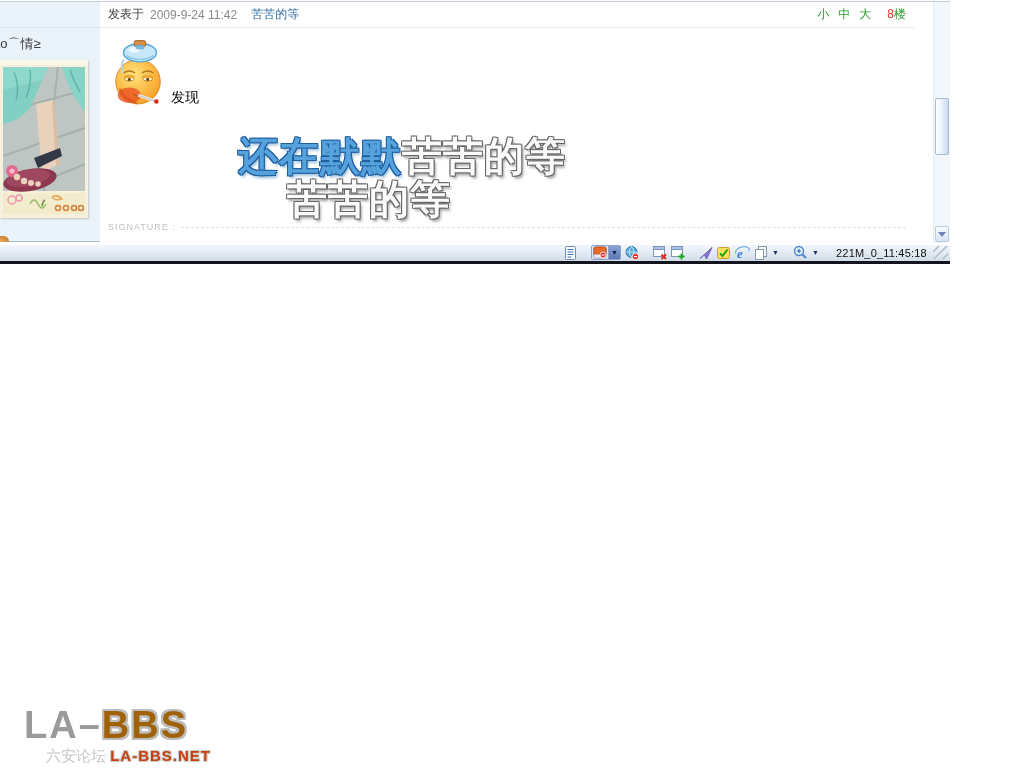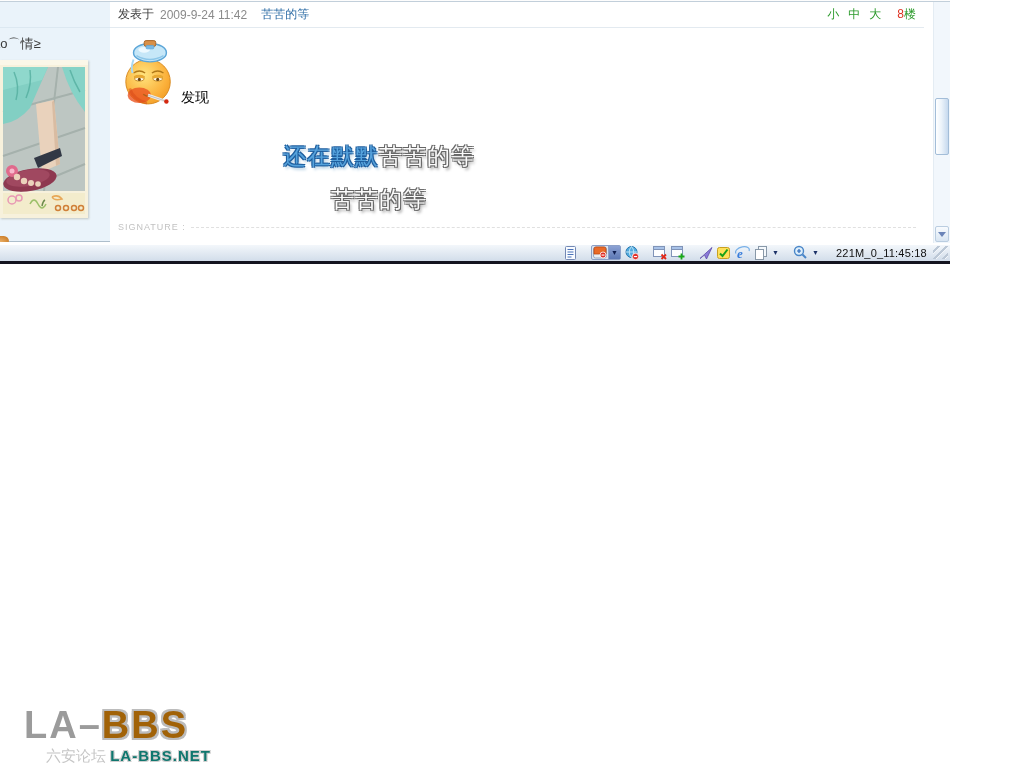--- a/index.html
+++ b/index.html
@@ -12,37 +12,37 @@
   .top-line-gray { position:absolute; left:0; top:1px; width:950px; height:1px; background:#C2CFDA; }
 
   
   .sidebar { position:absolute; left:0; top:2px; width:117px; height:240px; background:#EAF3FA;
              border-right:1px solid #C9D7E2; border-bottom:1px solid #AEBECB; overflow:hidden; }
   .sidebar-header-line { position:absolute; left:0; top:25px; width:117px; height:1px; background:#DCE8F1; }
   .username { position:absolute; left:-7px; top:33px; font-size:13px; color:#3A3A3A; white-space:nowrap; }
   .avatar { position:absolute; left:0; top:58px; width:88px; height:158px; box-shadow:1px 1px 2px rgba(120,120,100,.35); }
 
   
-  .post-main { position:absolute; left:110px; top:2px; width:814px; height:241px; background:#fff; }
+  .post-main { position:absolute; left:100px; top:2px; width:814px; height:241px; background:#fff; }
   .post-header { position:absolute; left:0; top:0; width:100%; height:26px; display:flex; align-items:center;
                  padding:0 8px; font-size:12px; border-bottom:1px solid #E3EAF0; background:#fff; }
   .ph-label { color:#3E3E3E; margin-right:6px; }
   .ph-time { color:#8A8A8A; margin-right:14px; }
   .ph-onlyauthor { color:#2E6DA6; text-decoration:none; cursor:pointer; }
   .ph-spacer { flex:1; }
   .ph-size { color:#2B9A2B; margin-left:9px; cursor:pointer; }
   .ph-floor { margin-left:16px; }
   .ph-floor .num { color:#DD3322; }
   .ph-floor .unit { color:#2B9A2B; }
 
   .content-line { position:absolute; left:7px; top:38px; display:flex; align-items:flex-end; font-size:14px; color:#000; line-height:18px; }
   .content-line .emoticon { margin:0 3px; display:block; }
 
-  .sig-banner { position:absolute; left:138px; top:133px; width:262px; text-align:center; font-weight:normal;
-                font-size:23px; line-height:43px; letter-spacing:1px; white-space:nowrap; }
+  .sig-banner { position:absolute; left:138px; top:133px; width:262px; text-align:center; font-weight:bold;
+                font-size:40px; line-height:43px; letter-spacing:1px; white-space:nowrap; }
   .sig-blue { color:#55A2DC;
       text-shadow:-1px -1px 0 #1E5E9E, 1px -1px 0 #1E5E9E, -1px 1px 0 #1E5E9E, 1px 1px 0 #1E5E9E, 2px 3px 3px #9FC0DA; }
   .sig-white { color:#FBFBFB;
       text-shadow:-1px -1px 0 #666, 1px -1px 0 #666, -1px 1px 0 #666, 1px 1px 0 #666, 2px 3px 3px #9E9E9E; }
 
   .signature-row { position:absolute; left:8px; top:220px; width:798px; display:flex; align-items:center;
                    color:#C2C2C2; font-size:9px; letter-spacing:1px; }
   .signature-dash { flex:1; border-top:1px dashed #E0E0E0; margin-left:5px; height:0; }
 
   
@@ -78,21 +78,21 @@
 
   
   .watermark { position:absolute; left:24px; top:705px; }
   .wm-title { font-size:38px; font-weight:bold; letter-spacing:2px; line-height:40px; white-space:nowrap; }
   .wm-solid { color:#9B9B9B; }
   .wm-outline { color:#a16207;
       text-shadow:-2px -2px 0 #BCBCBC, 2px -2px 0 #BCBCBC, -2px 2px 0 #BCBCBC, 2px 2px 0 #BCBCBC,
                   -2px 0 0 #BCBCBC, 2px 0 0 #BCBCBC, 0 -2px 0 #BCBCBC, 0 2px 0 #BCBCBC; }
   .wm-sub { margin-left:22px; margin-top:2px; font-size:15px; font-weight:bold; white-space:nowrap; }
   .wm-sub-cn { color:#C6C6C6; font-weight:normal; }
-  .wm-sub-en { color:#0f766e; letter-spacing:1px;
+  .wm-sub-en { color:#c2410c; letter-spacing:1px;
       text-shadow:-1px -1px 0 #CFCFCF, 1px -1px 0 #CFCFCF, -1px 1px 0 #CFCFCF, 1px 1px 0 #CFCFCF; }
 </style>
 </head>
 <body>
 
 <div class="screen">
 
   <div class="forum-window">
     <div class="top-line-white"></div>
     <div class="top-line-gray"></div>

